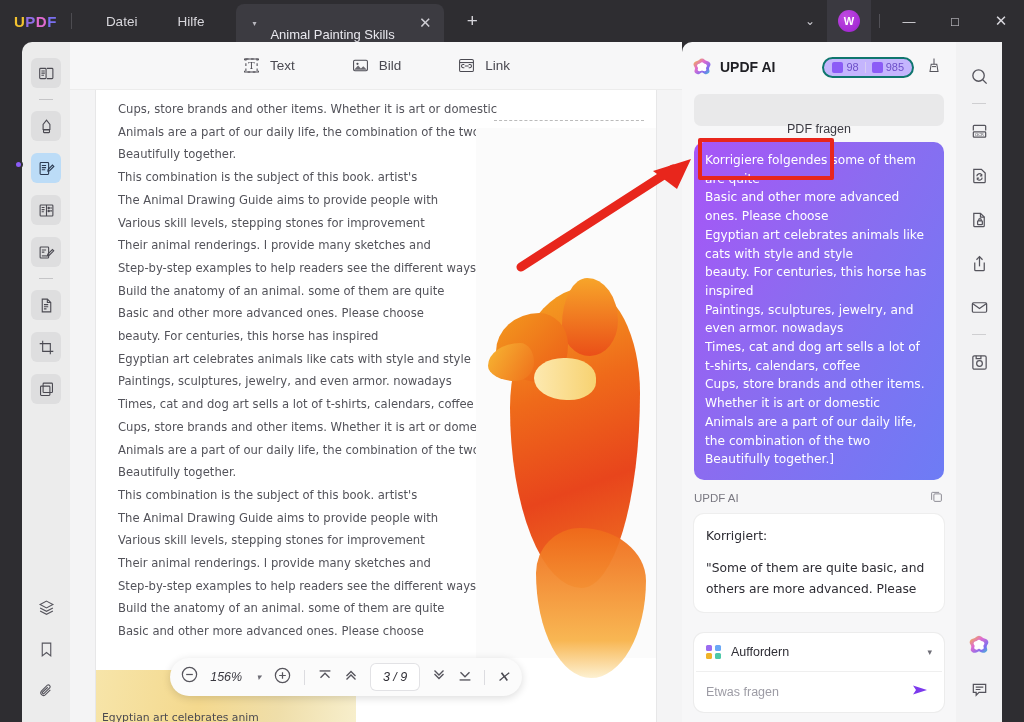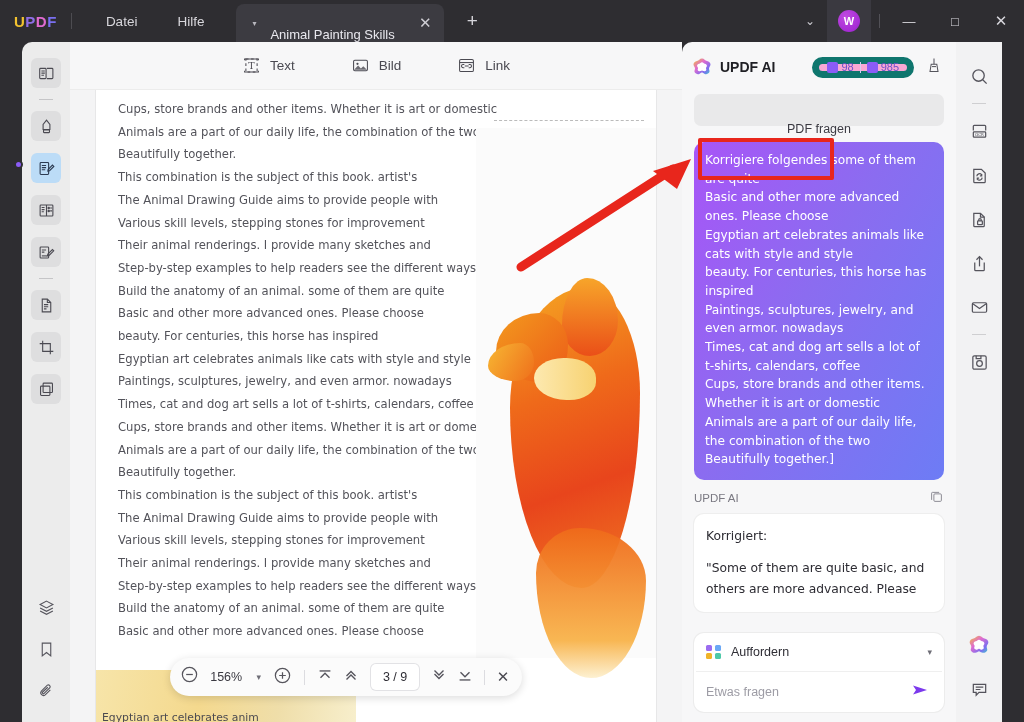--- a/index.html
+++ b/index.html
@@ -143,22 +143,22 @@
   .aipanel {
     position:absolute; left:682px; top:42px; width:274px; height:680px;
     background:#f7f7f8; border-radius:10px 0 0 0;
     display:flex; flex-direction:column;
   }
   .ai-head { height:50px; display:flex; align-items:center; padding:0 10px; gap:8px; }
   .ai-logo { width:20px; height:20px; flex:none; }
   .ai-title { font-size:14px; font-weight:bold; color:#1f1f24; flex:none; }
   .ai-credits {
     margin-left:auto; display:flex; align-items:center; gap:6px;
-    border:7px solid #0f766e; border-radius:11px; height:21px; padding:0 8px;
-    background:#f9a8d4;
+    border:2px solid #0f766e; border-radius:11px; height:21px; padding:0 8px;
+    background:#c4b5fd;
   }
   .cred { display:flex; align-items:center; gap:3px; font-size:11px; color:#6d4fc9; }
   .cred .chip { width:11px; height:11px; border-radius:2px; background:#8b5cf6; display:block; }
   .cred-div { width:1px; height:11px; background:#d7cdf3; }
   .ai-broom { width:24px; text-align:center; color:#55545c; cursor:pointer; }
 
   .ai-tabs {
     margin:2px 12px 8px 12px; height:32px; background:#e9e9ea; border-radius:7px;
     display:flex; padding:3px;
   }
@@ -404,21 +404,21 @@
             <div class="blob4"></div>
             <div class="blob6"></div>
         </div>
       </div>
 
       <div class="page-yellow"></div>
       <div class="fig-cap">Egyptian art celebrates anim</div>
     </div>
   </div>
 
-  <div style="position:absolute;left:170px;top:658px;width:352px;height:38px;background:#fbfbfb;border-radius:19px;box-shadow:0 2px 8px rgba(0,0,0,.14);display:flex;align-items:center;padding:0 8px;gap:4px;">
+  <div style="position:absolute;left:170px;top:658px;width:352px;height:38px;background:#fbfbfb;border-radius:19px;box-shadow:0 2px 8px rgba(0,0,0,.14);display:flex;align-items:center;padding:0 8px;gap:4px;font-style:italic;">
     <div style="width:30px;text-align:center;color:#55545c;font-size:17px;cursor:pointer;">
       <svg width="19" height="19" viewBox="0 0 20 20" fill="none" stroke="#55545c" stroke-width="1.3">
           <circle cx="10" cy="10" r="7.5"></circle>
           <path d="M6.5 10h7"></path>
         </svg>
     </div>
     <div style="width:54px;text-align:center;font-size:12.5px;color:#3a3941;">156%</div>
     <div style="width:20px;text-align:center;color:#6e6d76;font-size:9px;cursor:pointer;">▾</div>
     <div style="width:30px;text-align:center;cursor:pointer;">
       <svg width="19" height="19" viewBox="0 0 20 20" fill="none" stroke="#55545c" stroke-width="1.3">

